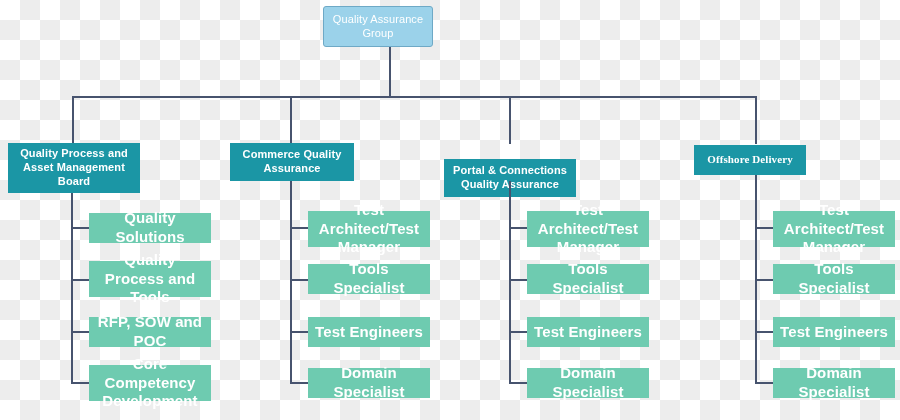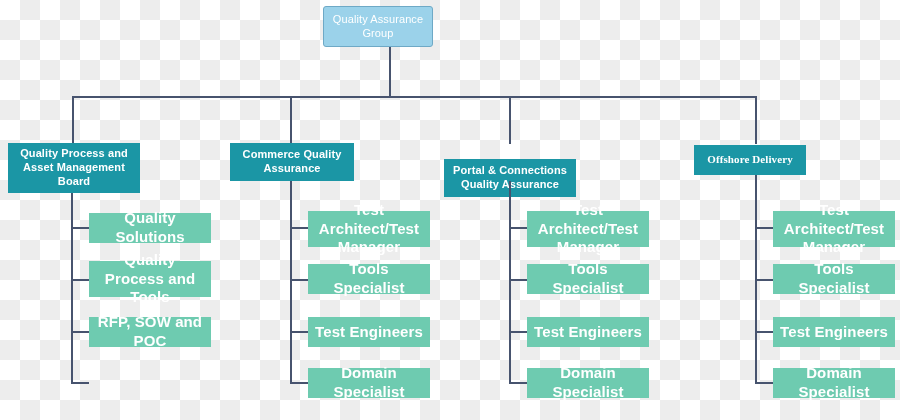--- a/index.html
+++ b/index.html
@@ -110,20 +110,23 @@
 
   <div class="node node-leaf" style="left:89px; top:213px; width:122px; height:30px;">
     <span>Quality Solutions</span>
   </div>
   <div class="node node-leaf" style="left:89px; top:317px; width:122px; height:30px;">
     <span>RFP, SOW and POC</span>
   </div>
   <div class="node node-leaf" style="left:89px; top:261px; width:122px; height:36px;">
     <span>Quality Process and Tools</span>
   </div>
+  <div class="node node-leaf" style="left:89px; top:365px; width:122px; height:36px;">
+    <span>Core Competency Development</span>
+  </div>
 
   <div class="conn conn-v" style="left:290px; top:181px; height:202px;"></div>
 
   <div class="conn conn-h" style="left:290px; top:227px; width:18px;"></div>
   <div class="conn conn-h" style="left:290px; top:279px; width:18px;"></div>
   <div class="conn conn-h" style="left:290px; top:331px; width:18px;"></div>
   <div class="conn conn-h" style="left:290px; top:382px; width:18px;"></div>
 
   <div class="node node-leaf" style="left:308px; top:211px; width:122px; height:36px;">
     <span>Test Architect/Test Manager</span>

